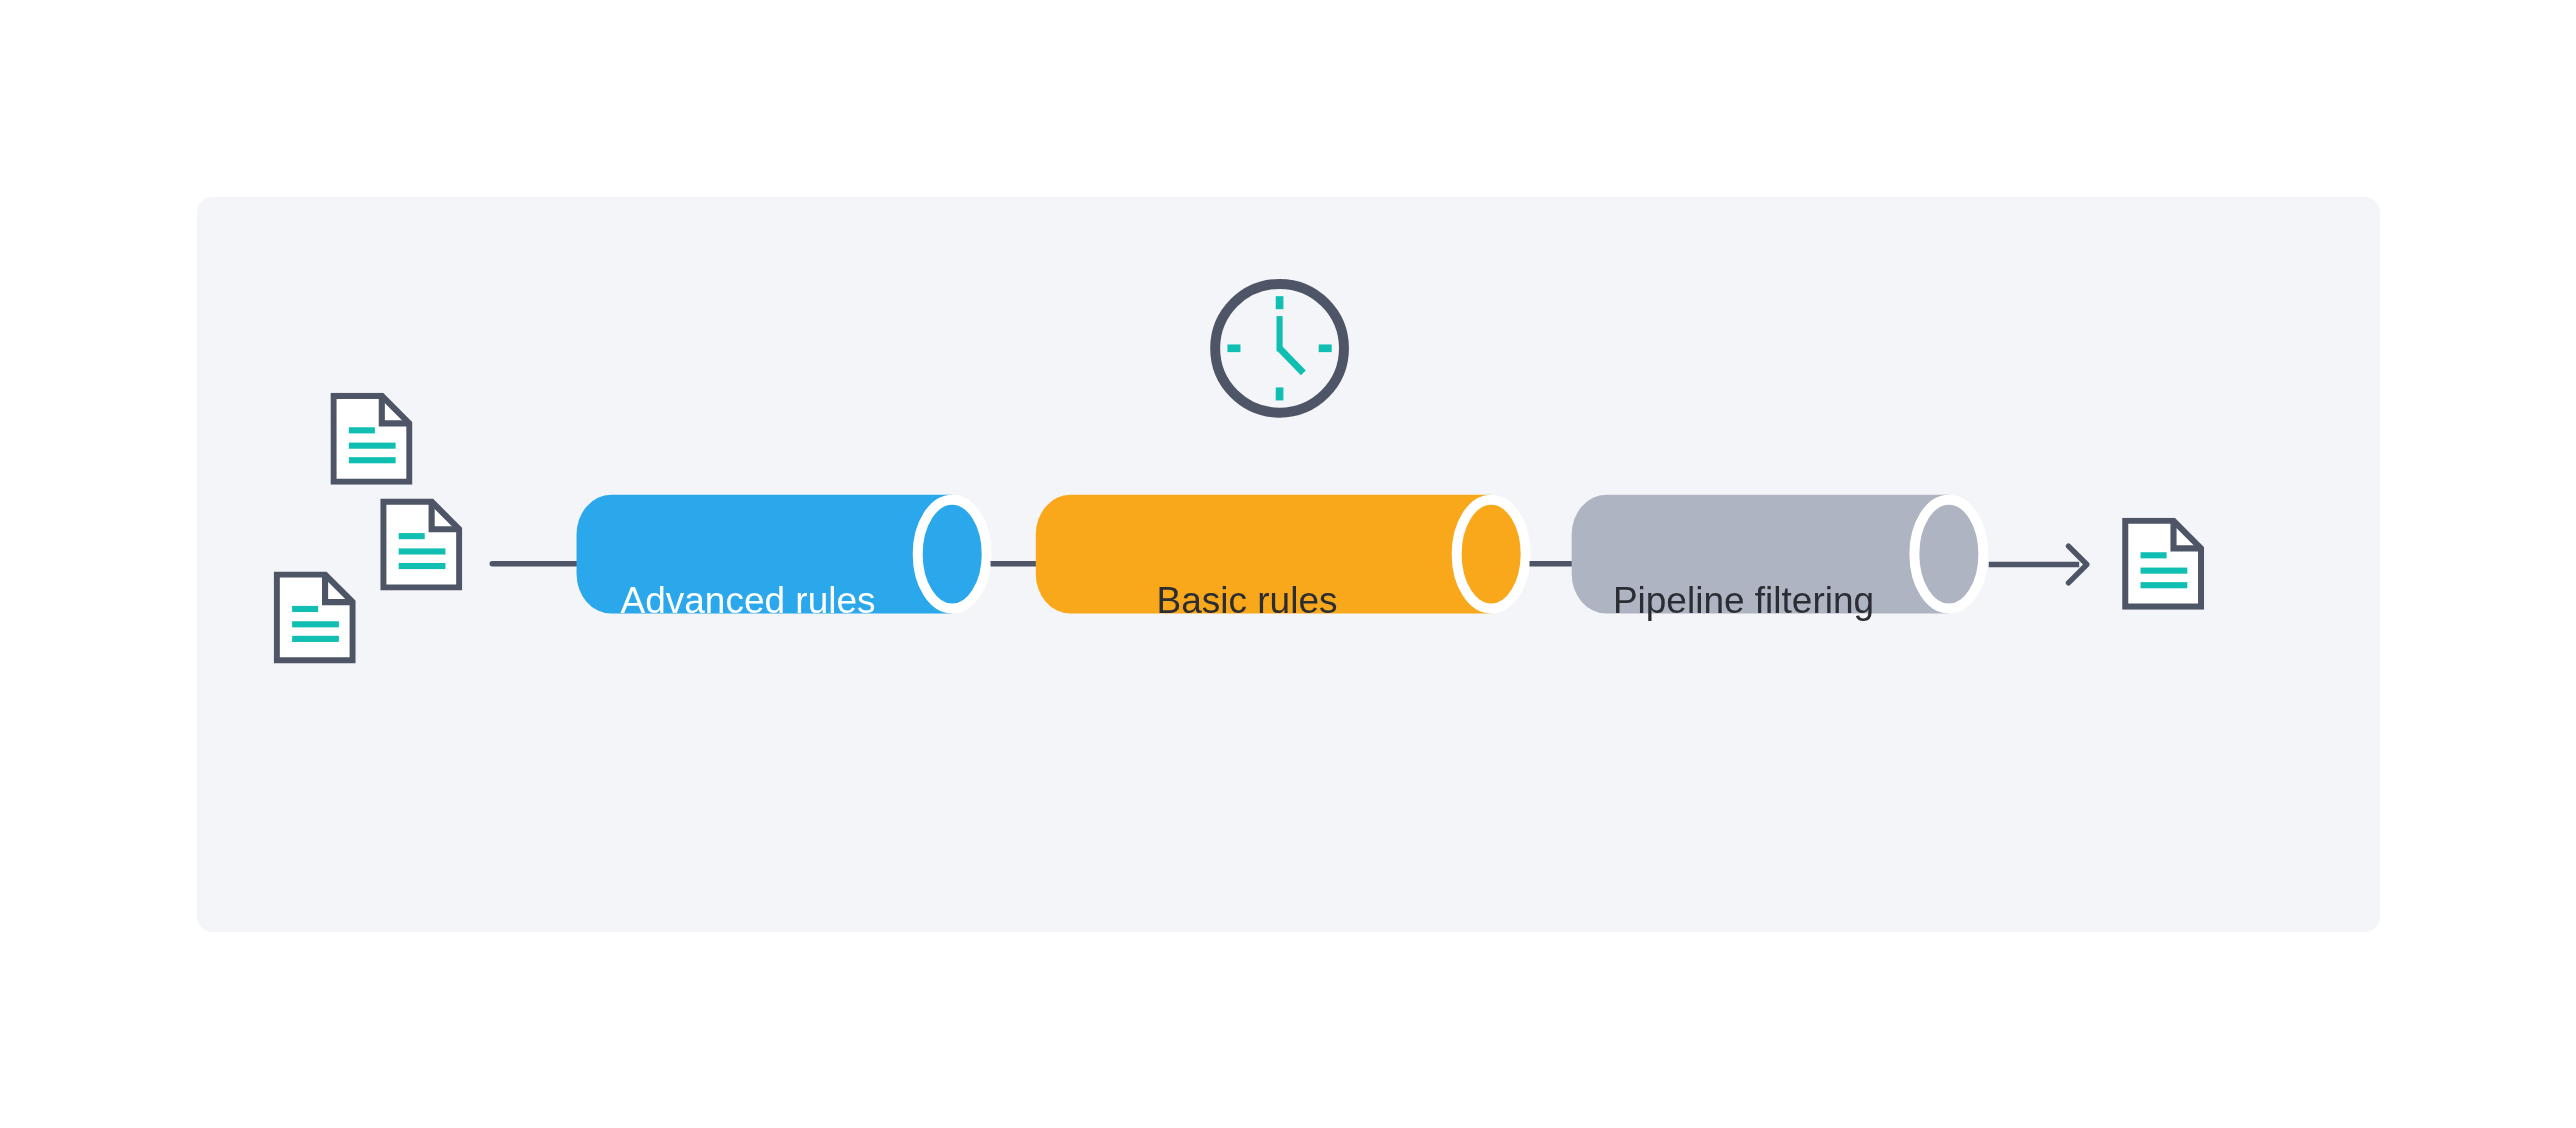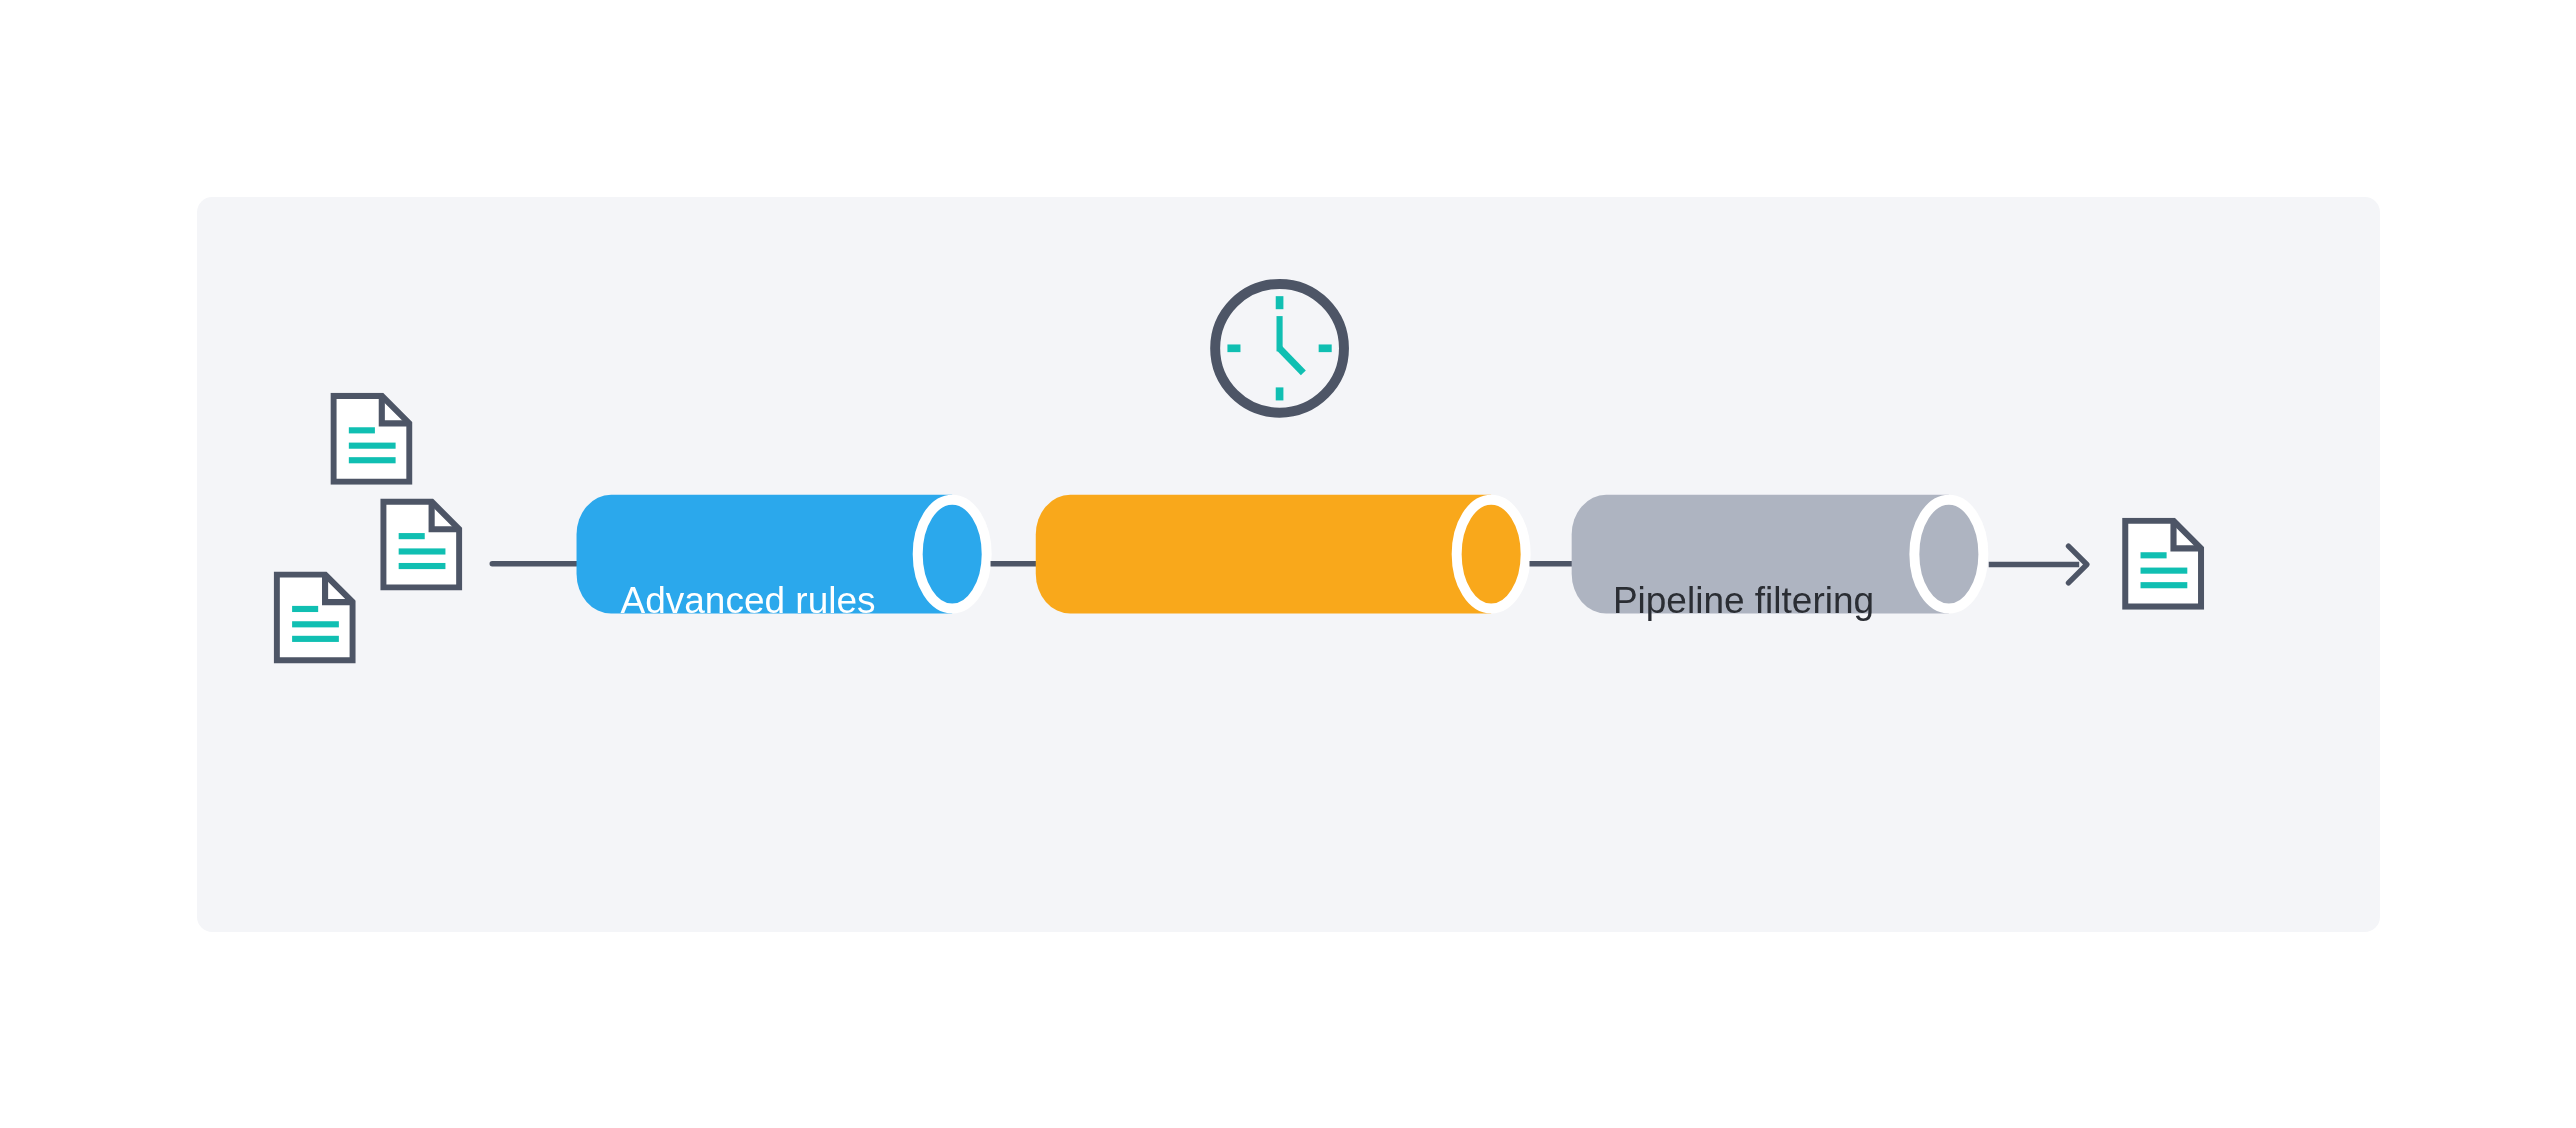--- a/index.html
+++ b/index.html
@@ -109,16 +109,17 @@
 
     <g>
       <line x1="2594" y1="736" x2="2712" y2="736" stroke="#4D5566" stroke-width="7"></line>
       <polyline points="2698,712 2722,736 2698,760" fill="none" stroke="#4D5566" stroke-width="7" stroke-linecap="round" stroke-linejoin="round"></polyline>
     </g>
 
     <use href="#doc" x="2768" y="675" width="107" height="120"></use>
   </svg>
 
   <div class="stage-label light label-advanced">Advanced rules</div>
+  <div class="stage-label dark label-basic">Basic rules</div>
   <div class="stage-label dark label-pipeline">Pipeline filtering</div>
 
 </div>
 
 
 </body></html>

